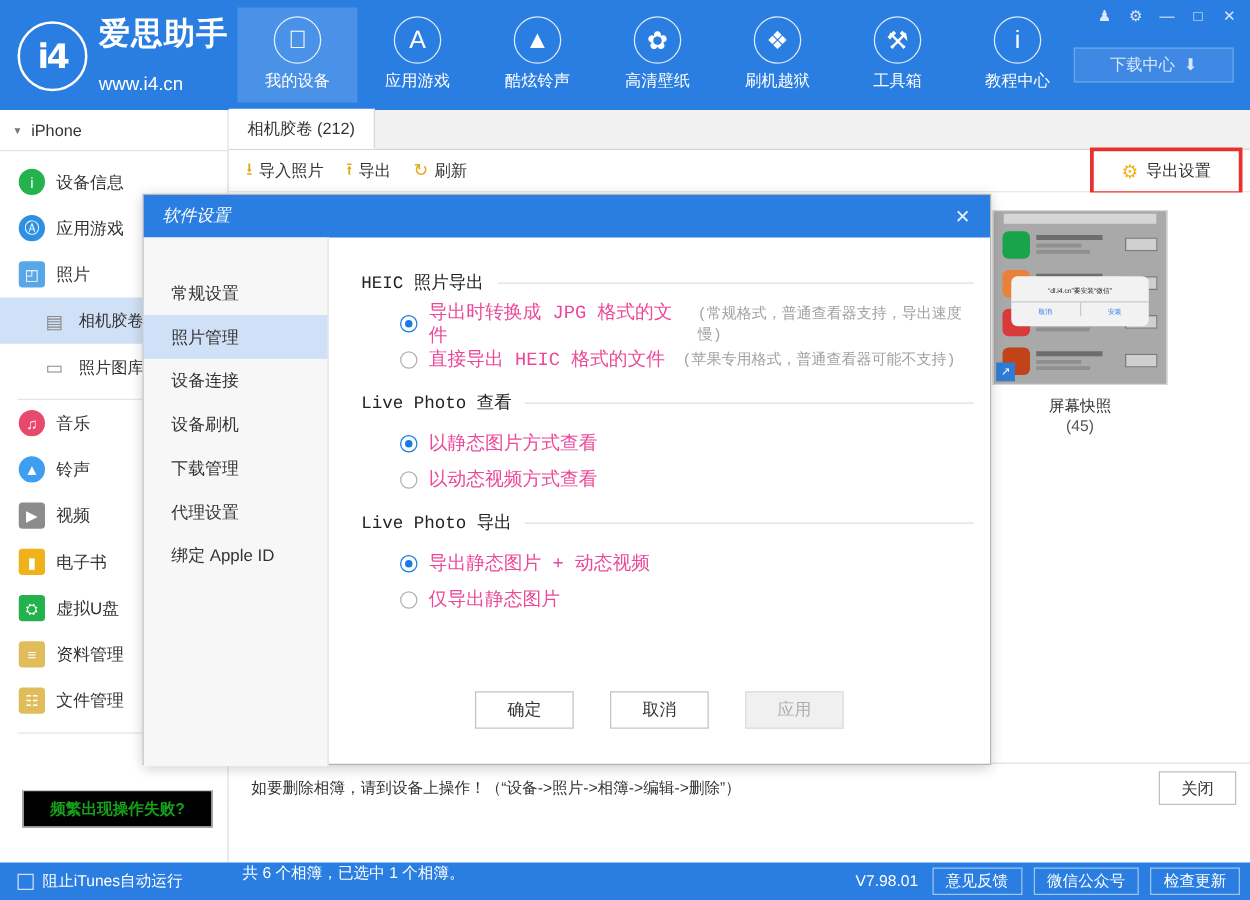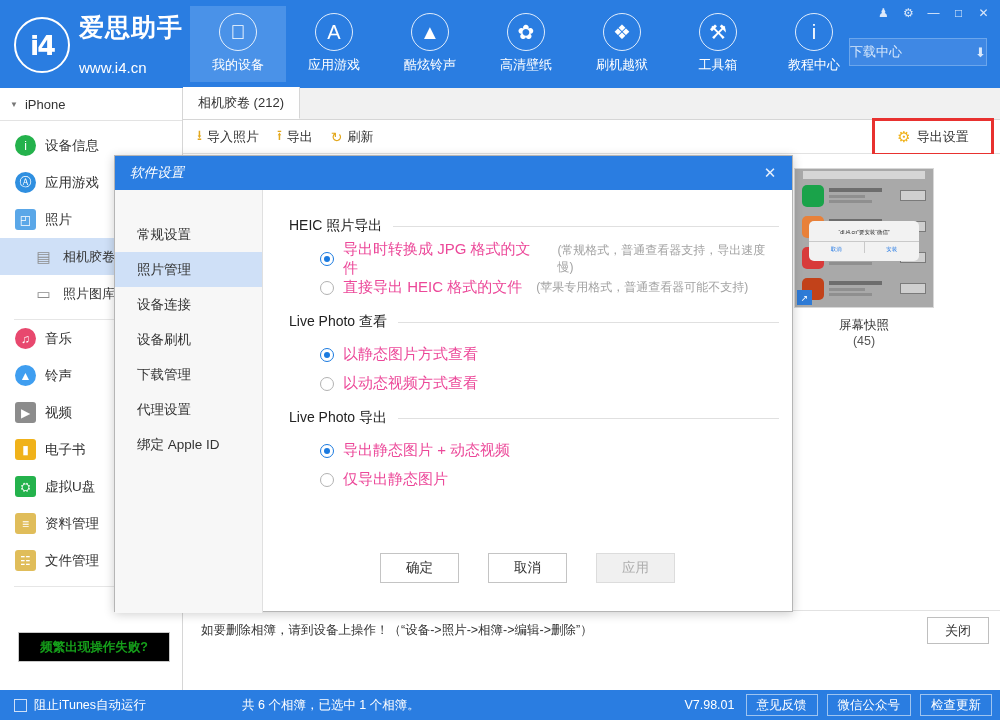--- a/index.html
+++ b/index.html
@@ -48,23 +48,23 @@
 
   .winbtns {
     position: absolute; right: 4px; top: 2px; display: flex; align-items: center;
   }
   .winbtn {
     width: 25px; height: 21px; display: flex; align-items: center; justify-content: center;
     color: #dde9fa; font-size: 12px; cursor: pointer;
   }
 
   .dl-center {
-    position: absolute; right: 13px; top: 38px; width: 138px; height: 28px;
+    position: absolute; right: 13px; top: 38px; width: 128px; height: 28px;
     background: #3f88e4; border: 1px solid #6ba6ec; color: #d8e8fb;
-    display: flex; align-items: center; justify-content: space-between; gap: 7px;
+    display: flex; align-items: center; justify-content: center; gap: 7px;
     font-size: 13px; cursor: pointer;
   }
 
   
   .sidebar {
     position: absolute; left: 0; top: 88px; width: 183px; height: 602px;
     background: #fff; border-right: 1px solid #d6d6d6;
   }
   .dev-head {
     height: 33px; display: flex; align-items: center; gap: 7px;
@@ -167,21 +167,21 @@
   }
   .close-btn {
     position: absolute; right: 11px; top: 6px; width: 62px; height: 27px;
     border: 1px solid #bfbfbf; background: #fff; font-size: 13px; color: #333;
     display: flex; align-items: center; justify-content: center; cursor: pointer;
   }
 
   
   .statusbar {
     position: absolute; left: 0; bottom: 0; width: 1000px; height: 30px;
-    background: #2a7de1; color: #fff; display: flex; align-items: center; gap: 48px;
+    background: #2a7de1; color: #fff; display: flex; 
   }
   .sb-check {
     display: flex; align-items: center; gap: 7px; padding-left: 14px;
     width: 183px; font-size: 12.5px; cursor: pointer;
   }
   .cbox { width: 13px; height: 13px; border: 1px solid #cfe0f7; background: #2a7de1; }
   .sb-msg { font-size: 12.5px; padding-left: 11px; flex: 1; }
   .sb-right { display: flex; align-items: center; gap: 9px; padding-right: 8px; }
   .sb-ver { font-size: 12.5px; margin-right: 2px; }
   .sb-btn {
@@ -206,21 +206,21 @@
   }
   .dlg-body { display: flex; height: 423px; }
   .dlg-nav {
     width: 148px; background: #f7f7f7; border-right: 1px solid #e0e0e0; padding-top: 27px;
   }
   .dlg-nav-item {
     height: 35px; display: flex; align-items: center; padding-left: 22px;
     font-size: 13.5px; color: #333; cursor: pointer;
   }
   .dlg-nav-item.active { background: #cfe0f7; }
-  .dlg-main { flex: 1; padding: 27px 13px 0 26px; position: relative; }
+  .dlg-main { flex: 1; padding: 27px 13px 0 26px; position: relative; font-family: Liberation Mono, monospace; }
 
   .sec-head { display: flex; align-items: center; gap: 11px; margin-bottom: 9px; }
   .sec-title { font-size: 14px; color: #222; white-space: nowrap; }
   .sec-line { flex: 1; height: 1px; background: #e0e0e0; }
   .opt-row {
     display: flex; align-items: center; gap: 9px;
     padding-left: 31px; height: 29px; cursor: pointer;
   }
   .radio {
     width: 14px; height: 14px; border-radius: 50%;

